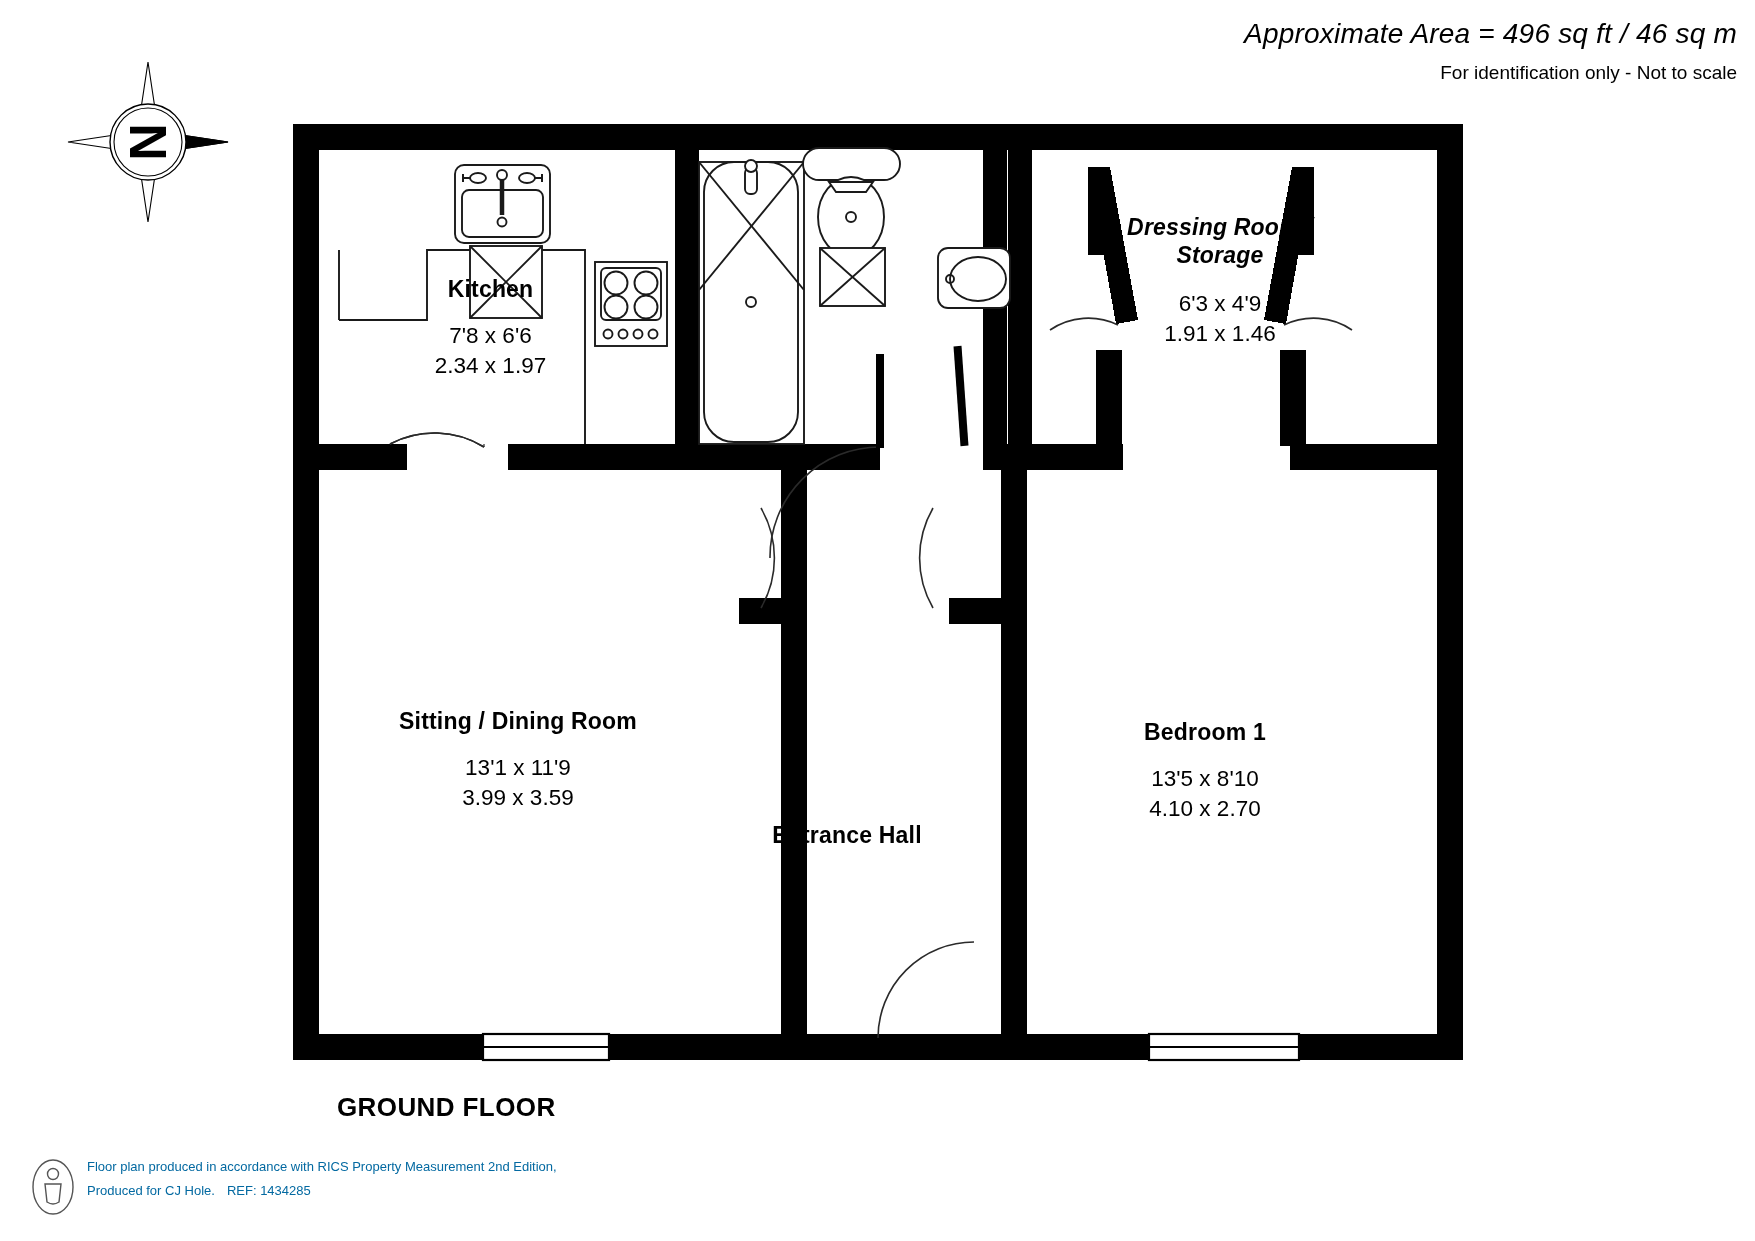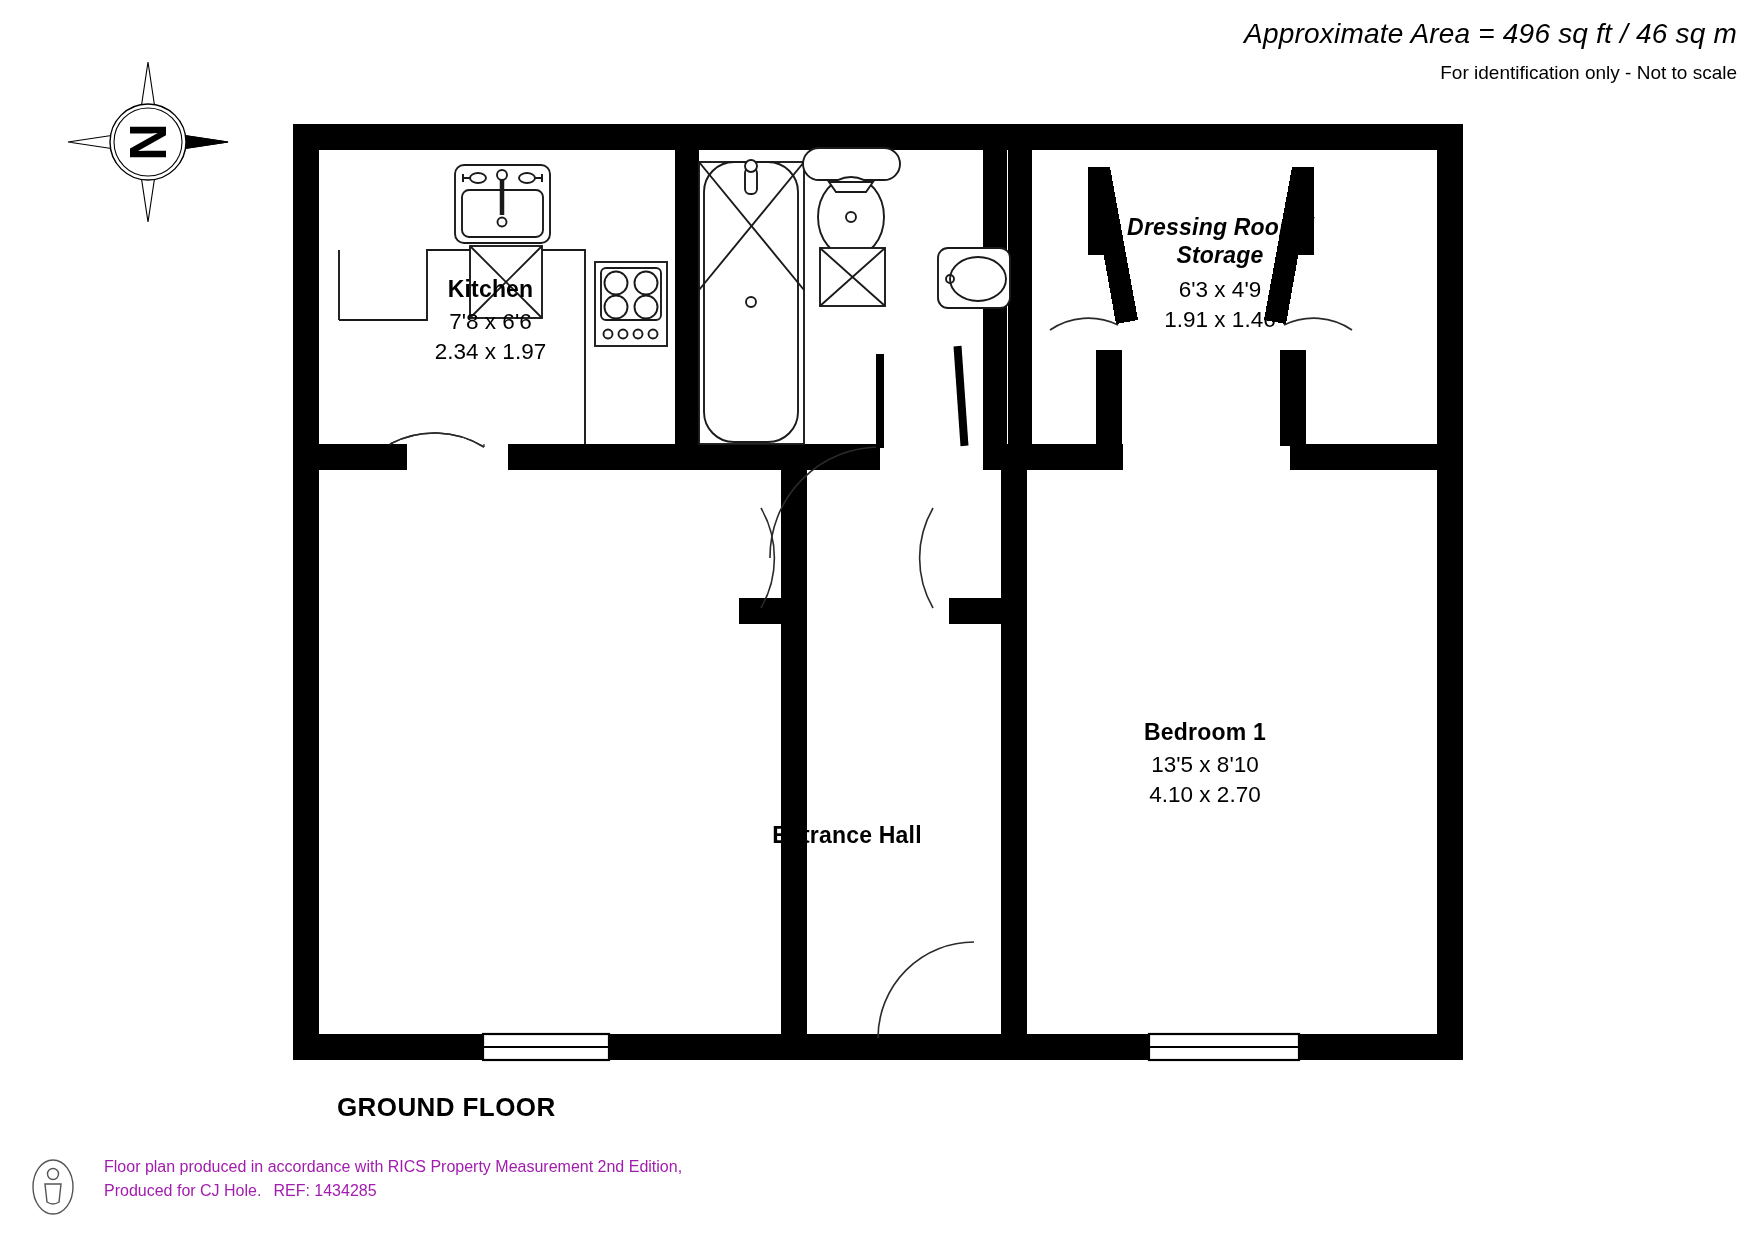--- a/index.html
+++ b/index.html
@@ -39,25 +39,25 @@
     position: absolute;
     left: 291px;
     top: 1092px;
     font-size: 26px;
     font-weight: bold;
     letter-spacing: 0.4px;
     margin-left: 46px;
   }
   .footer {
     position: absolute;
-    left: 104px;
+    left: 87px;
     top: 1155px;
-    font-size: 16px;
+    font-size: 13px;
     line-height: 24px;
-    color: #a21caf;
+    color: #0369a1;
     white-space: nowrap;
   }
   .footer .sp { display: inline-block; width: 12px; }
   .footer-icon {
     position: absolute;
     left: 31px;
     top: 1158px;
     width: 44px;
     height: 58px;
   }
@@ -77,21 +77,21 @@
   }
   .rm .nm {
     font-size: 23px;
     font-weight: bold;
     letter-spacing: 0.2px;
   }
   .rm .d1, .rm .d2 {
     font-size: 22.5px;
     font-weight: normal;
   }
-  .rm .d1 { margin-top: 10px; }
+  .rm .d1 { margin-top: 24px; }
   .rm .d2 { margin-top: 7px; }
   .rm.two .nm { line-height: 1.22; font-style: italic; }
 </style>
 </head>
 <body>
 
 <div id="plan-root">
 
   <div class="hdr-area">Approximate Area = 496 sq ft / 46 sq m</div>
   <div class="hdr-note">For identification only - Not to scale</div>
@@ -275,20 +275,25 @@
     <div class="d2">2.34 x 1.97</div>
   </div>
 
   <div class="rm two" style="left:1075px; top:213px; width:290px;">
     <div class="nm">Dressing Room /</div>
     <div class="nm">Storage</div>
     <div class="d1">6'3 x 4'9</div>
     <div class="d2">1.91 x 1.46</div>
   </div>
 
+  <div class="rm" style="left:358px; top:710px; width:320px;">
+    <div class="nm">Sitting / Dining Room</div>
+    <div class="d1">13'1 x 11'9</div>
+    <div class="d2">3.99 x 3.59</div>
+  </div>
 
   <div class="rm" style="left:1100px; top:721px; width:210px;">
     <div class="nm">Bedroom 1</div>
     <div class="d1">13'5 x 8'10</div>
     <div class="d2">4.10 x 2.70</div>
   </div>
 
   <div class="rm" style="left:722px; top:824px; width:250px;">
     <div class="nm">Entrance Hall</div>
   </div>

